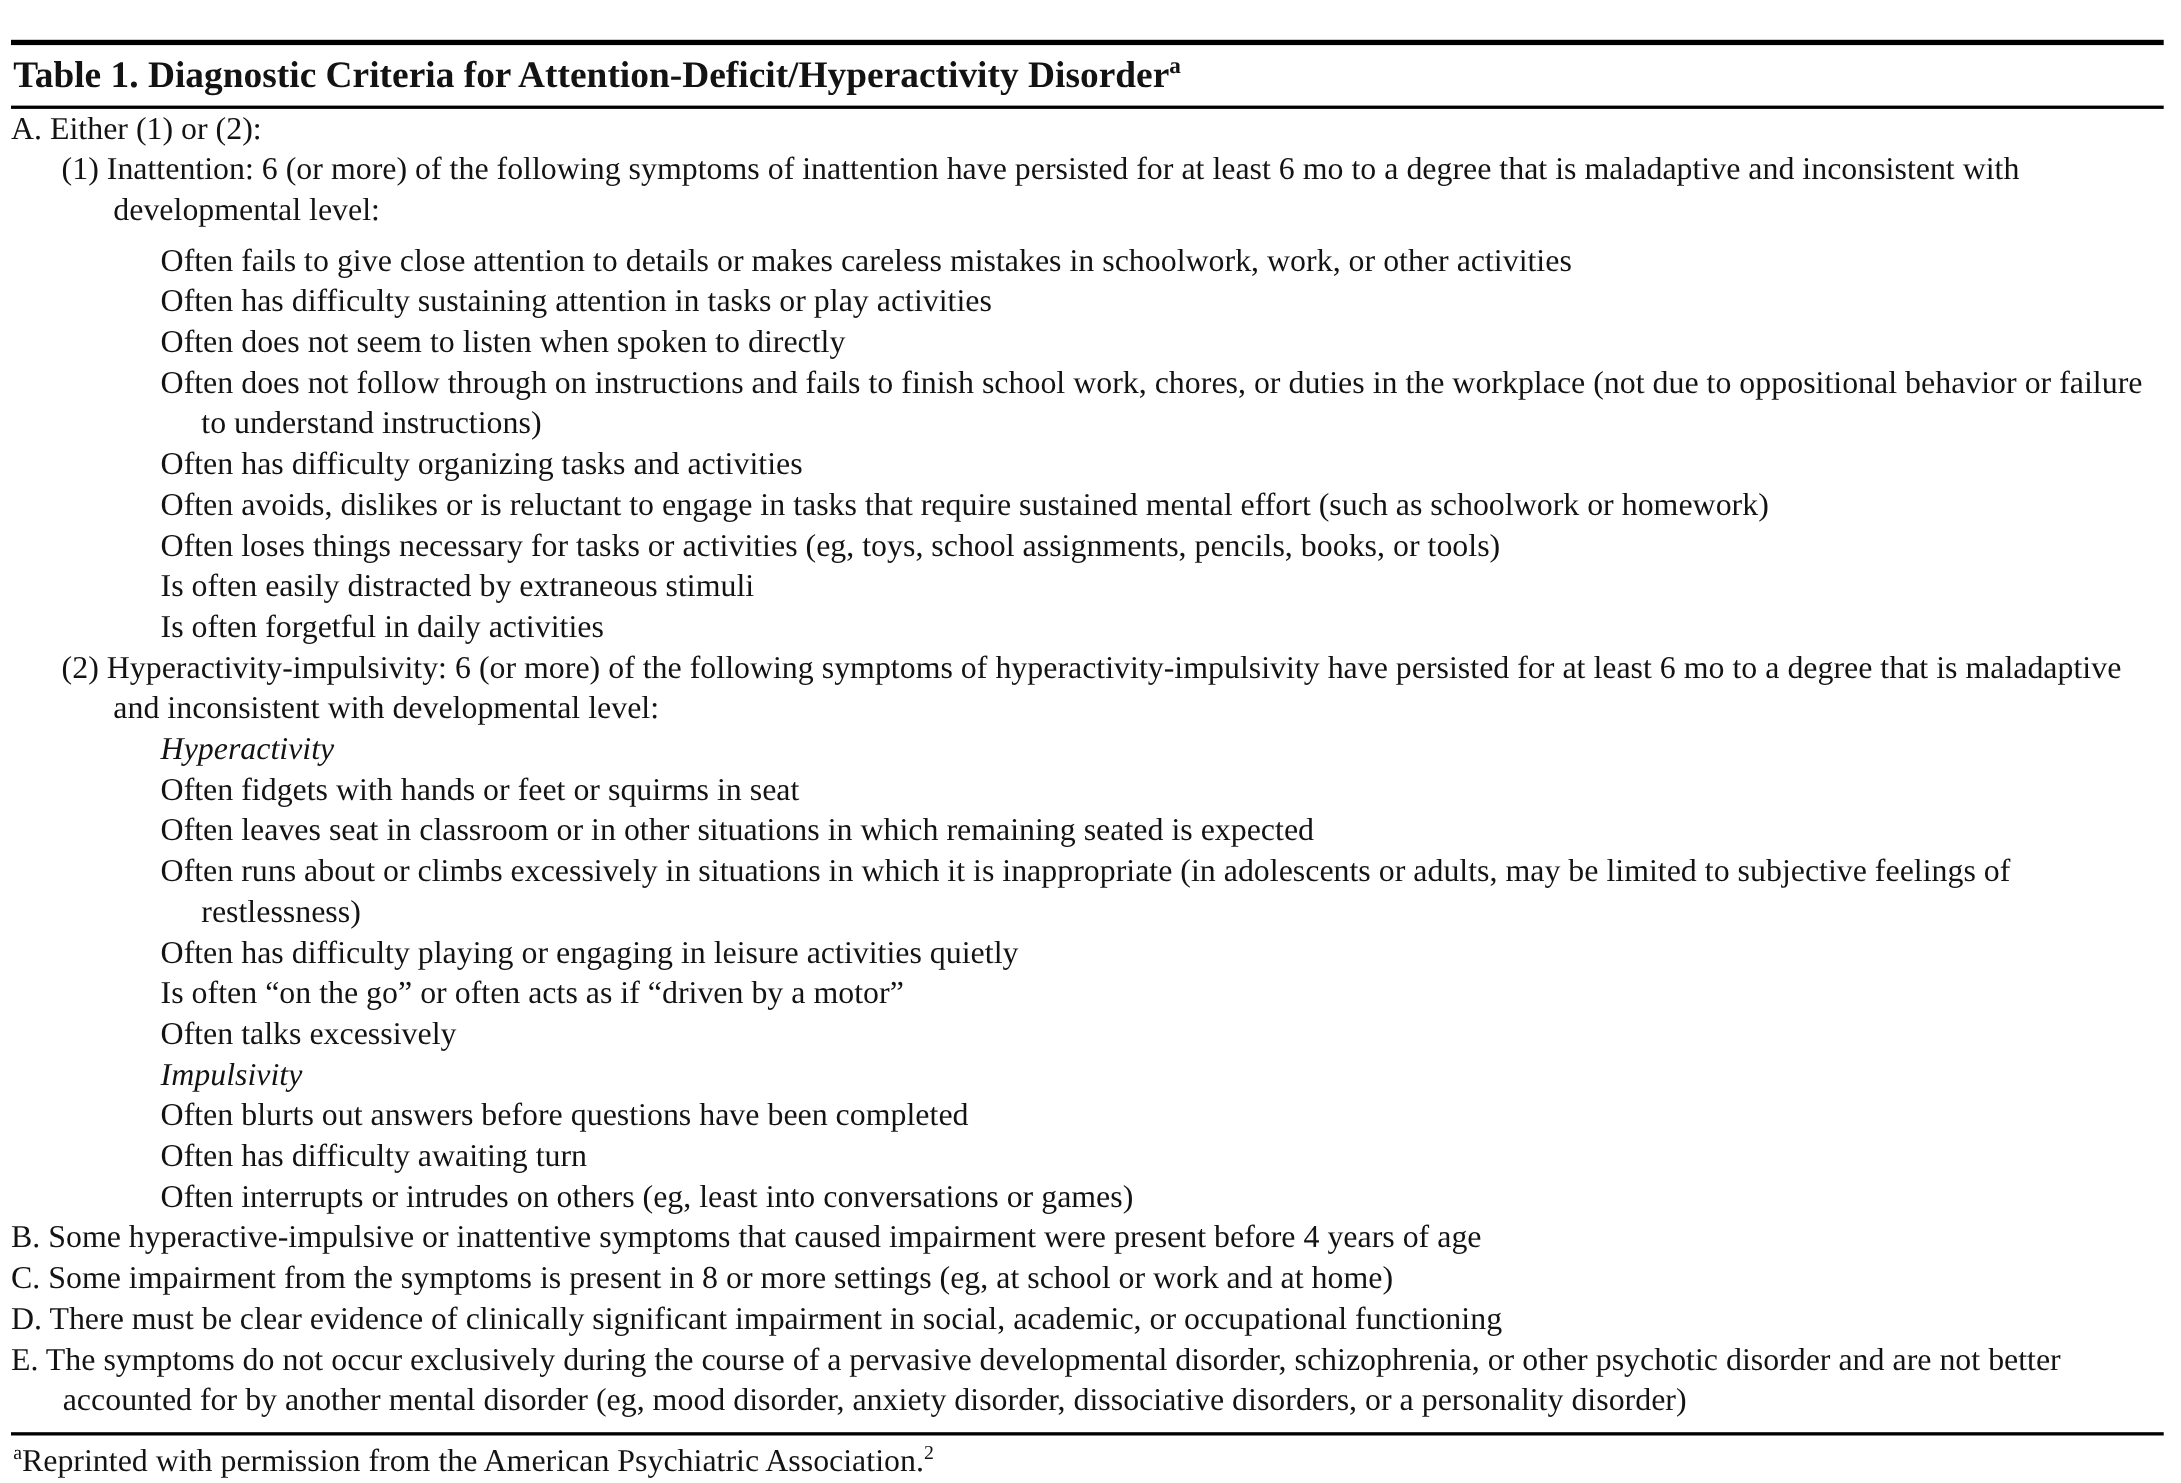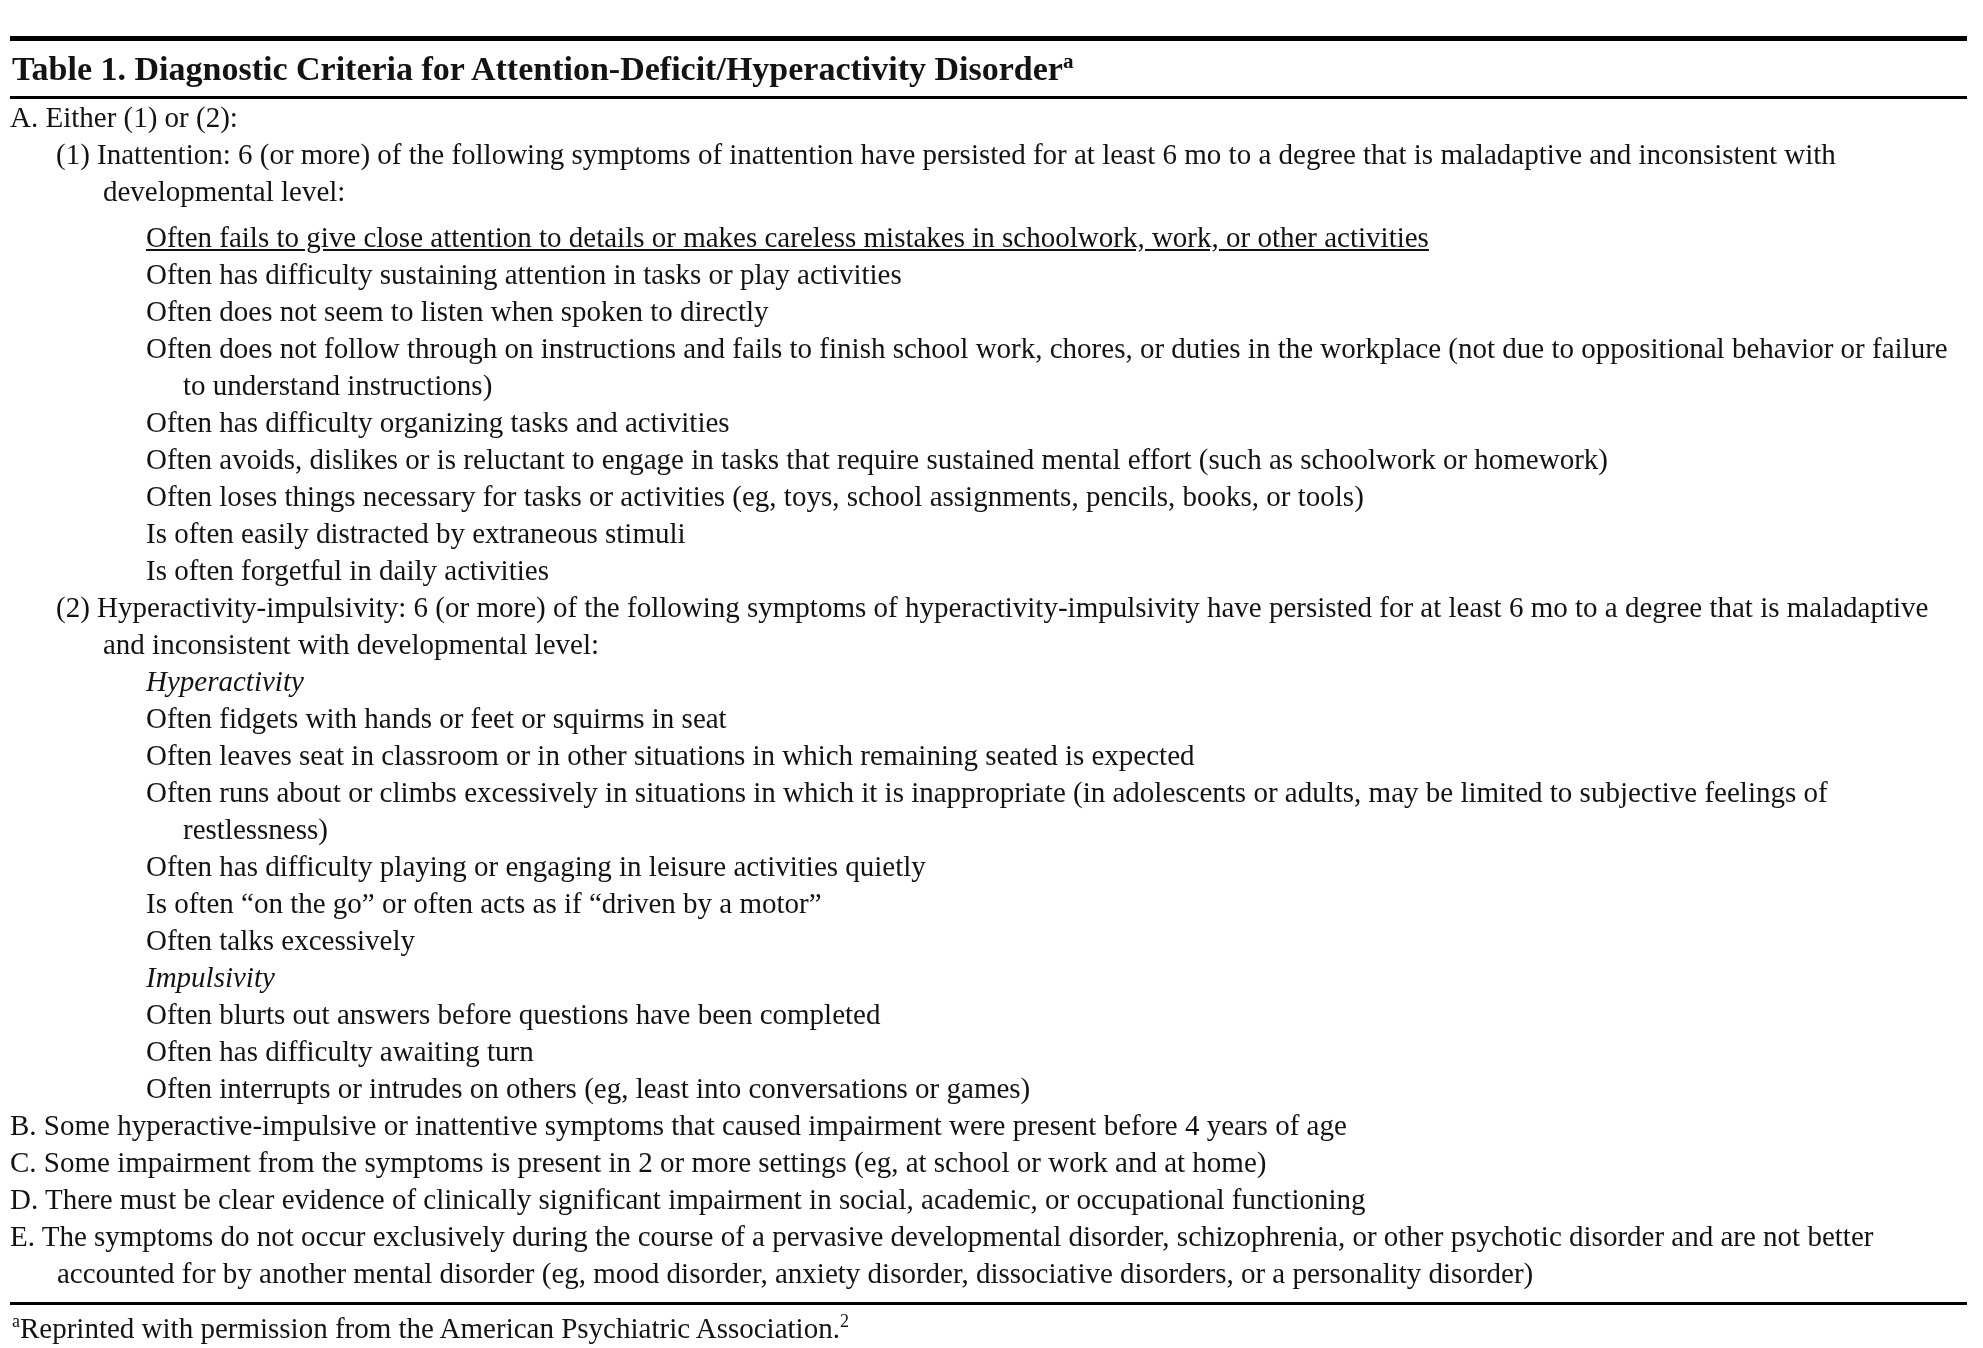--- a/index.html
+++ b/index.html
@@ -36,21 +36,21 @@
     padding-top: 0;
     padding-bottom: 2px;
     font-size: 29px;
     line-height: 37px;
   }
   .row { }
   .l0 { padding-left: 47px;  text-indent: -47px; }
   .l1 { padding-left: 93px;  text-indent: -47px; }
   .l2 { padding-left: 173px; text-indent: -37px; }
   .italic { font-style: italic; }
-  .space-before { margin-top: 9px; text-decoration: underline; }
+  .space-before { margin-top: 9px; }
 
   .footnote {
     font-size: 29px;
     line-height: 36px;
     padding: 5px 0 5px 2px;
   }
 </style>
 </head>
 <body>
 
@@ -82,21 +82,21 @@
       <div class="row l2">Often leaves seat in classroom or in other situations in which remaining seated is expected</div>
       <div class="row l2">Often runs about or climbs excessively in situations in which it is inappropriate (in adolescents or adults, may be limited to subjective feelings of restlessness)</div>
       <div class="row l2">Often has difficulty playing or engaging in leisure activities quietly</div>
       <div class="row l2">Is often “on the go” or often acts as if “driven by a motor”</div>
       <div class="row l2">Often talks excessively</div>
       <div class="row l2 italic">Impulsivity</div>
       <div class="row l2">Often blurts out answers before questions have been completed</div>
       <div class="row l2">Often has difficulty awaiting turn</div>
       <div class="row l2">Often interrupts or intrudes on others (eg, least into conversations or games)</div>
       <div class="row l0">B. Some hyperactive-impulsive or inattentive symptoms that caused impairment were present before 4 years of age</div>
-      <div class="row l0">C. Some impairment from the symptoms is present in 2 or more settings (eg, at school or work and at home)</div>
+      <div class="row l0">C. Some impairment from the symptoms is present in 8 or more settings (eg, at school or work and at home)</div>
       <div class="row l0">D. There must be clear evidence of clinically significant impairment in social, academic, or occupational functioning</div>
       <div class="row l0">E. The symptoms do not occur exclusively during the course of a pervasive developmental disorder, schizophrenia, or other psychotic disorder and are not better accounted for by another mental disorder (eg, mood disorder, anxiety disorder, dissociative disorders, or a personality disorder)</div>
     </div>
 
   <div class="rule rule-foot"></div>
 
   <div class="footnote">
     <sup>a</sup><span>Reprinted with permission from the American Psychiatric Association.</span><sup>2</sup>
   </div>
 

